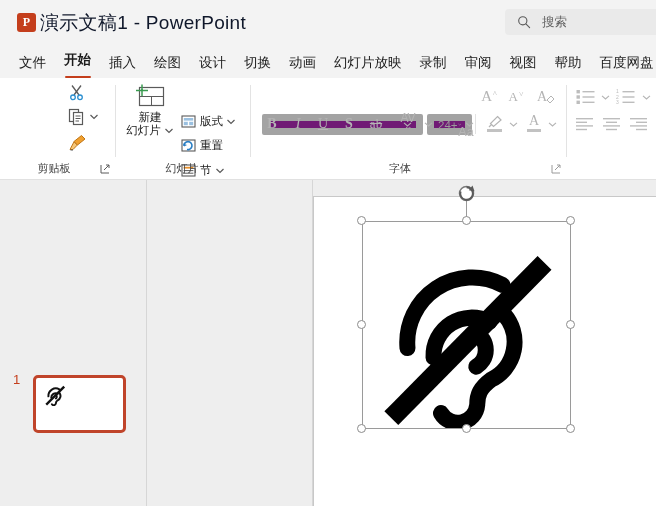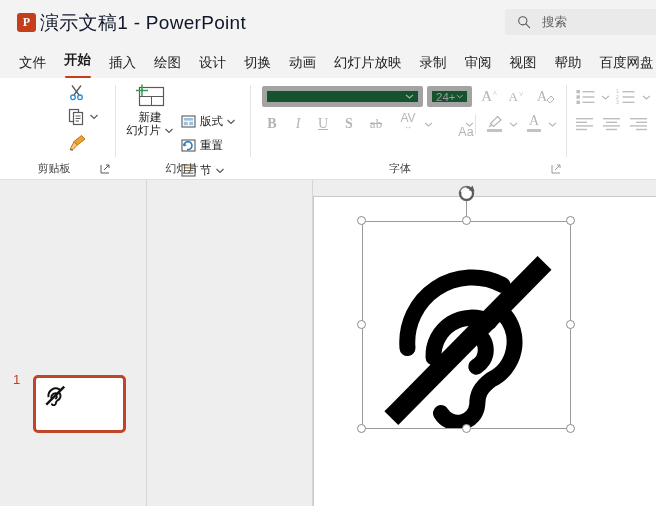--- a/index.html
+++ b/index.html
@@ -100,23 +100,23 @@
   }
   #newslide-btn .lbl { font-size: 11.5px; color: #1b1b1b; line-height: 13px; text-align:center; }
   .slides-item {
     position: absolute; display: flex; align-items: center; cursor: default;
     font-size: 11.5px; color: #1b1b1b; margin-top: 28px;
   }
   .slides-item .txt { margin-left: 4px; }
 
   
   .combo {
-    position: absolute; background: #14532d; border: 5px solid #a3a3a3;
+    position: absolute; background: #701a75; border: 7px solid #a3a3a3;
     border-radius: 2px; display: flex; align-items: center;
-    font-size: 11.5px; color: #9a9a9a;
+    font-size: 11.5px; color: #9a9a9a; margin-top: 28px;
   }
   .combo .caret { margin-left: auto; margin-right: 4px; color:#b0b0b0; }
   .fbtn {
     position: absolute; display: flex; align-items: center; justify-content: center;
     color: #b4b4b4; font-size: 13px; cursor: default;
   }
   .fbtn.txtbtn { font-family: "Liberation Serif", serif; }
 
   
   #workarea {

